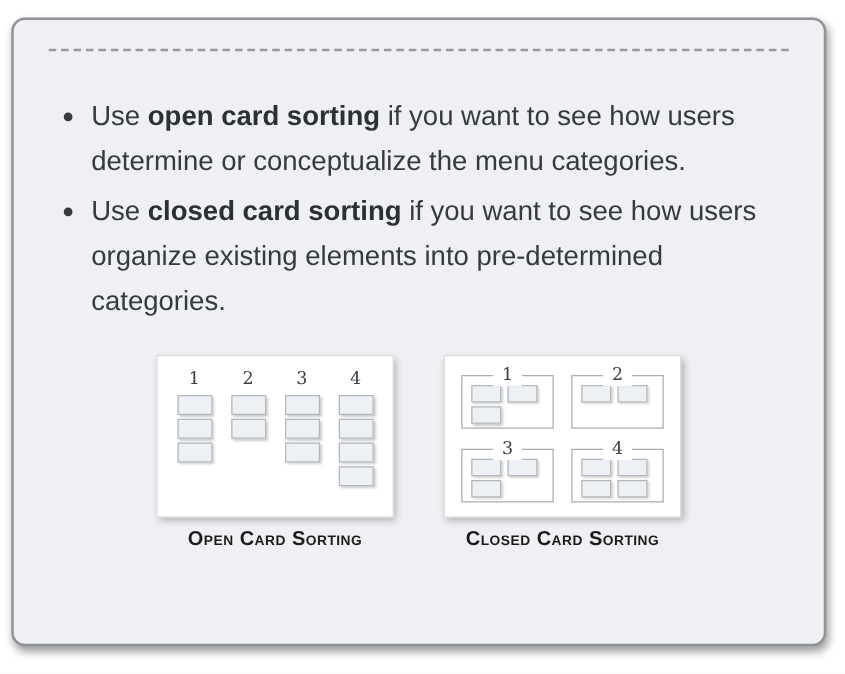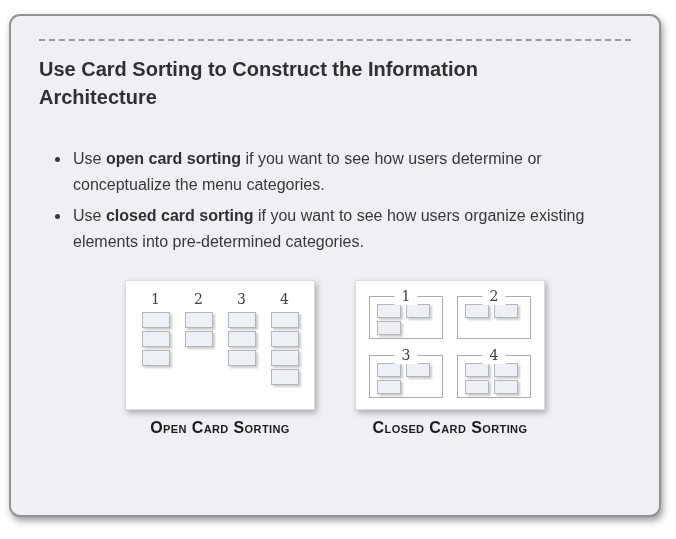--- a/index.html
+++ b/index.html
@@ -55,21 +55,21 @@
     margin:14px 0 0 0;
     font-size:20px;
     font-weight:bold;
     line-height:1.42;
     color:var(--heading-text);
     max-width:560px;
   }
   .bullets{
     margin:34px 0 0 0;
     padding:0 0 0 32px;
-    font-size:16px;
+    font-size:22px;
     line-height:1.62;
     color:var(--body-text);
   }
   .bullets li{margin:0 0 5px 0;padding-left:2px;}
   .bullets strong{font-weight:bold;color:#2c2f33;}
   .figures{
     display:flex;
     justify-content:center;
     align-items:flex-start;
     gap:40px;
@@ -137,21 +137,20 @@
 </style>
 </head>
 <body>
 
 <div class="stage">
   <section class="tactic-card">
 
 
     <hr class="divider">
 
-    <h2 class="title">Use Card Sorting to Construct the Information Architecture</h2>
 
     <ul class="bullets">
       <li><span>Use </span><strong>open card sorting</strong><span> if you want to see how users determine or conceptualize the menu categories.</span></li>
       <li><span>Use </span><strong>closed card sorting</strong><span> if you want to see how users organize existing elements into pre-determined categories.</span></li>
     </ul>
 
     <div class="figures">
 
       <figure class="figure">
         <div class="canvas open-canvas">

